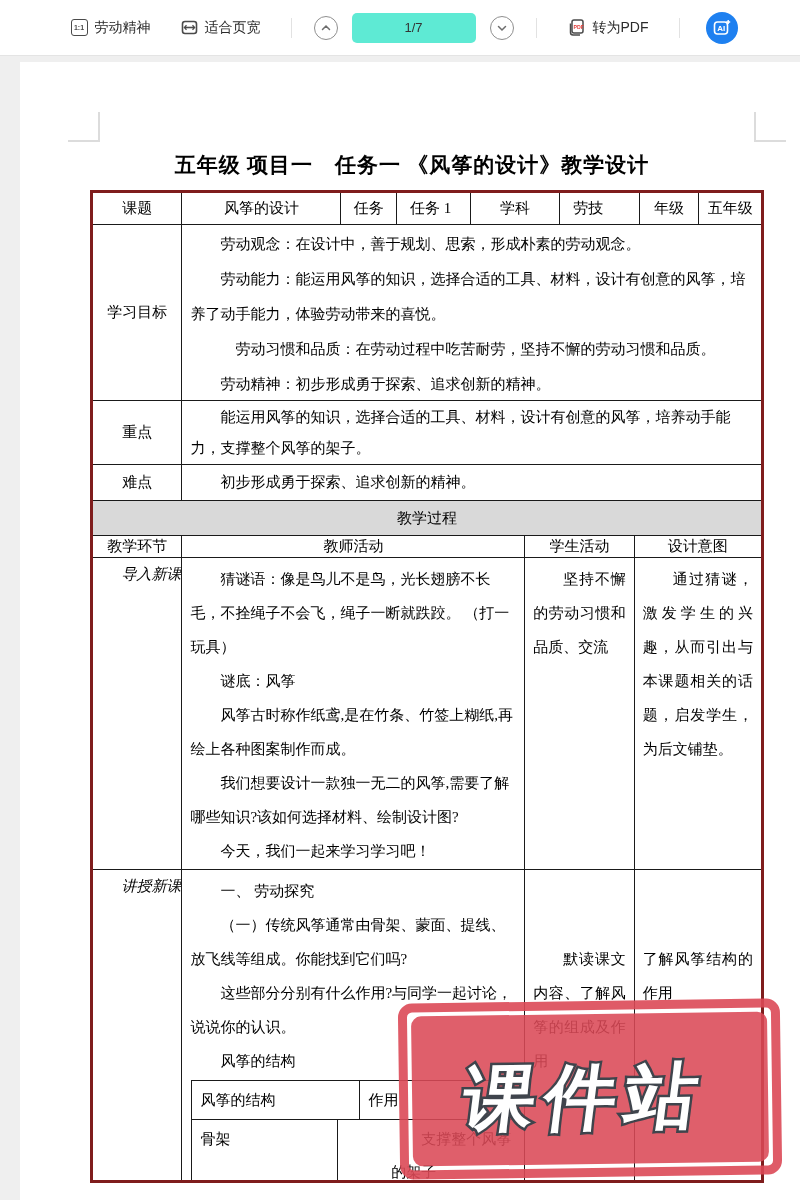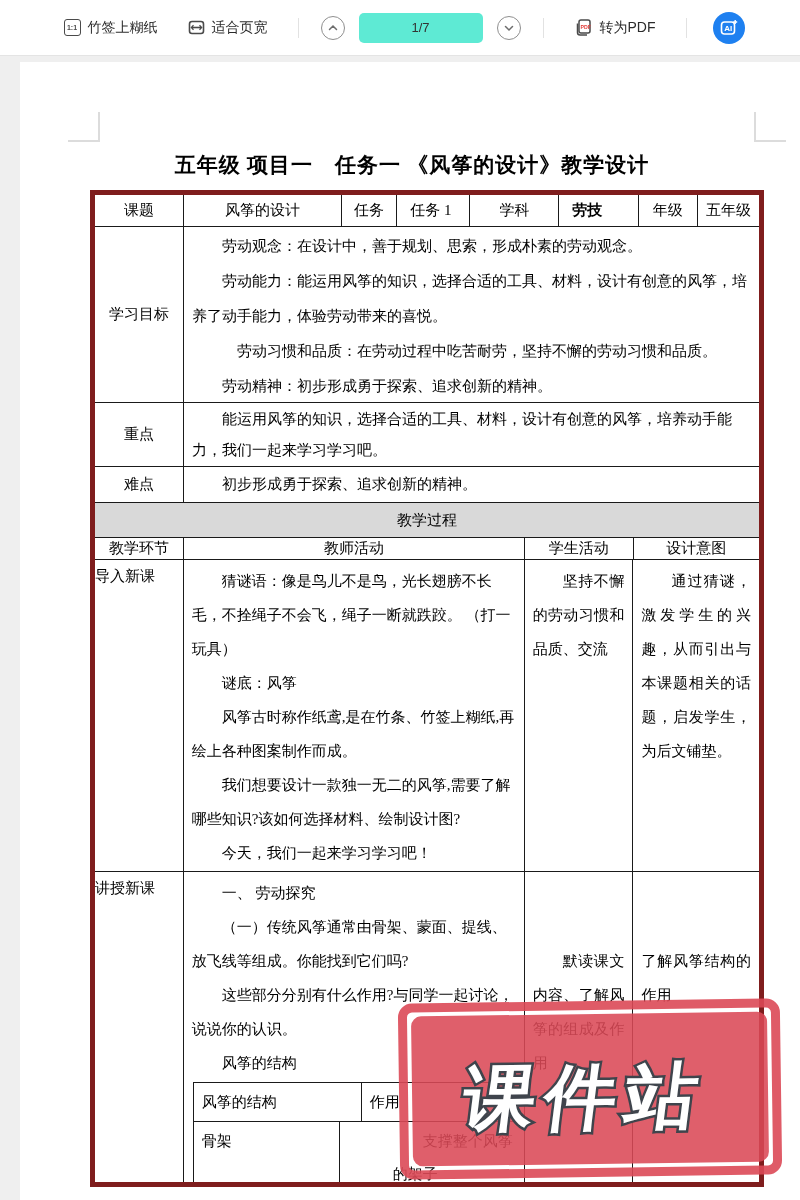--- a/index.html
+++ b/index.html
@@ -28,43 +28,43 @@
   .doc-page { position:relative; background:#fff; width:784px; height:1138px; overflow:hidden;margin-left:12px; }
   .corner-mark { position:absolute; width:32px; height:30px; }
   .corner-mark.tl { left:48px; top:50px; border-right:2px solid #dcdcdc; border-bottom:2px solid #dcdcdc; }
   .corner-mark.tr { left:734px; top:50px; border-left:2px solid #dcdcdc; border-bottom:2px solid #dcdcdc; }
 
   .doc-body { font-family:"Liberation Serif","DejaVu Serif",serif; color:#000; }
   .doc-title { margin-top:88px; text-align:center; font-size:21px; font-weight:bold;
                line-height:30px; letter-spacing:1px; }
 
   
-  .tbl { margin:10px 0 0 70px; width:674px; border:5px solid #7f1d1d; background:#fff; }
+  .tbl { margin:10px 0 0 70px; width:674px; border:3px solid #7f1d1d; background:#fff; }
   .tr { display:flex; border-bottom:1px solid #1a1a1a; overflow:hidden; }
   .tr.last { border-bottom:none; }
   .td { border-right:1px solid #1a1a1a; overflow:hidden; font-size:15px; }
   .td:last-child { border-right:none; }
   .cc { display:flex; align-items:center; justify-content:center; text-align:center; }
-  .top-label { display:block; text-align:left; padding-top:7px; }
+  .top-label { display:block; text-align:right; padding-top:7px;font-style:italic; }
 
   .r-info   { height:32px; }
   .r-obj    { height:176px; }
   .r-key    { height:64px; }
   .r-diff   { height:36px; }
   .r-band   { height:35px; }
   .r-cols   { height:22px; }
   .r-intro  { height:312px; }
   .r-new    { height:310px; }
 
   .w-label { width:90px; }
   .w-topicv { width:160px; }
   .w-task  { width:56px; }
   .w-taskv { width:74px; }
   .w-subj  { width:90px; }
-  .w-subjv { width:80px;font-weight:bold; }
+  .w-subjv { width:80px; }
   .w-grade { width:60px; }
   .w-gradev{ width:62px; }
   .w-wide  { width:582px; }
   .w-teacher { width:345px; }
   .w-student { width:110px; }
   .w-intent  { width:127px; }
   .leftpad { display:flex; align-items:center; padding-left:13px; }
 
   .band { width:672px; background:#d9d9d9; }
 
@@ -101,21 +101,21 @@
   .stamp-text { font-family:"Liberation Sans","DejaVu Sans",sans-serif; font-weight:bold;
                 font-size:72px; letter-spacing:9px; fill:#ffffff;
                 stroke:#3f444c; stroke-width:5px; paint-order:stroke fill; }
 </style>
 </head>
 <body>
 
 <div class="toolbar">
   <div class="tb-btn">
     <span class="icon-11">1:1</span>
-    <span>竹签上糊纸</span>
+    <span>劳动精神</span>
   </div>
   <div class="tb-btn">
     <span style="display:flex;">
       <svg width="17" height="17" viewBox="0 0 17 17">
         <rect x="1.5" y="2.5" width="14" height="12" rx="2.5" fill="none" stroke="#4a4a4a" stroke-width="1.6"></rect>
         <line x1="4" y1="8.5" x2="13" y2="8.5" stroke="#4a4a4a" stroke-width="1.6"></line>
         <path d="M5.5 6.2 L3.4 8.5 L5.5 10.8" fill="none" stroke="#4a4a4a" stroke-width="1.3"></path>
         <path d="M11.5 6.2 L13.6 8.5 L11.5 10.8" fill="none" stroke="#4a4a4a" stroke-width="1.3"></path>
       </svg>
     </span>
@@ -187,21 +187,21 @@
             <p>劳动观念：在设计中，善于规划、思索，形成朴素的劳动观念。</p>
             <p>劳动能力：能运用风筝的知识，选择合适的工具、材料，设计有创意的风筝，培养了动手能力，体验劳动带来的喜悦。</p>
             <p class="ind3">劳动习惯和品质：在劳动过程中吃苦耐劳，坚持不懈的劳动习惯和品质。</p>
             <p>劳动精神：初步形成勇于探索、追求创新的精神。</p>
           </div>
         </div>
 
         <div class="tr r-key">
           <div class="td cc w-label">重点</div>
           <div class="td w-wide paras lh31">
-            <p>能运用风筝的知识，选择合适的工具、材料，设计有创意的风筝，培养动手能力，我们一起来学习学习吧。</p>
+            <p>能运用风筝的知识，选择合适的工具、材料，设计有创意的风筝，培养动手能力，支撑整个风筝的架子。</p>
           </div>
         </div>
 
         <div class="tr r-diff">
           <div class="td cc w-label">难点</div>
           <div class="td w-wide paras">
             <p>初步形成勇于探索、追求创新的精神。</p>
           </div>
         </div>
 

